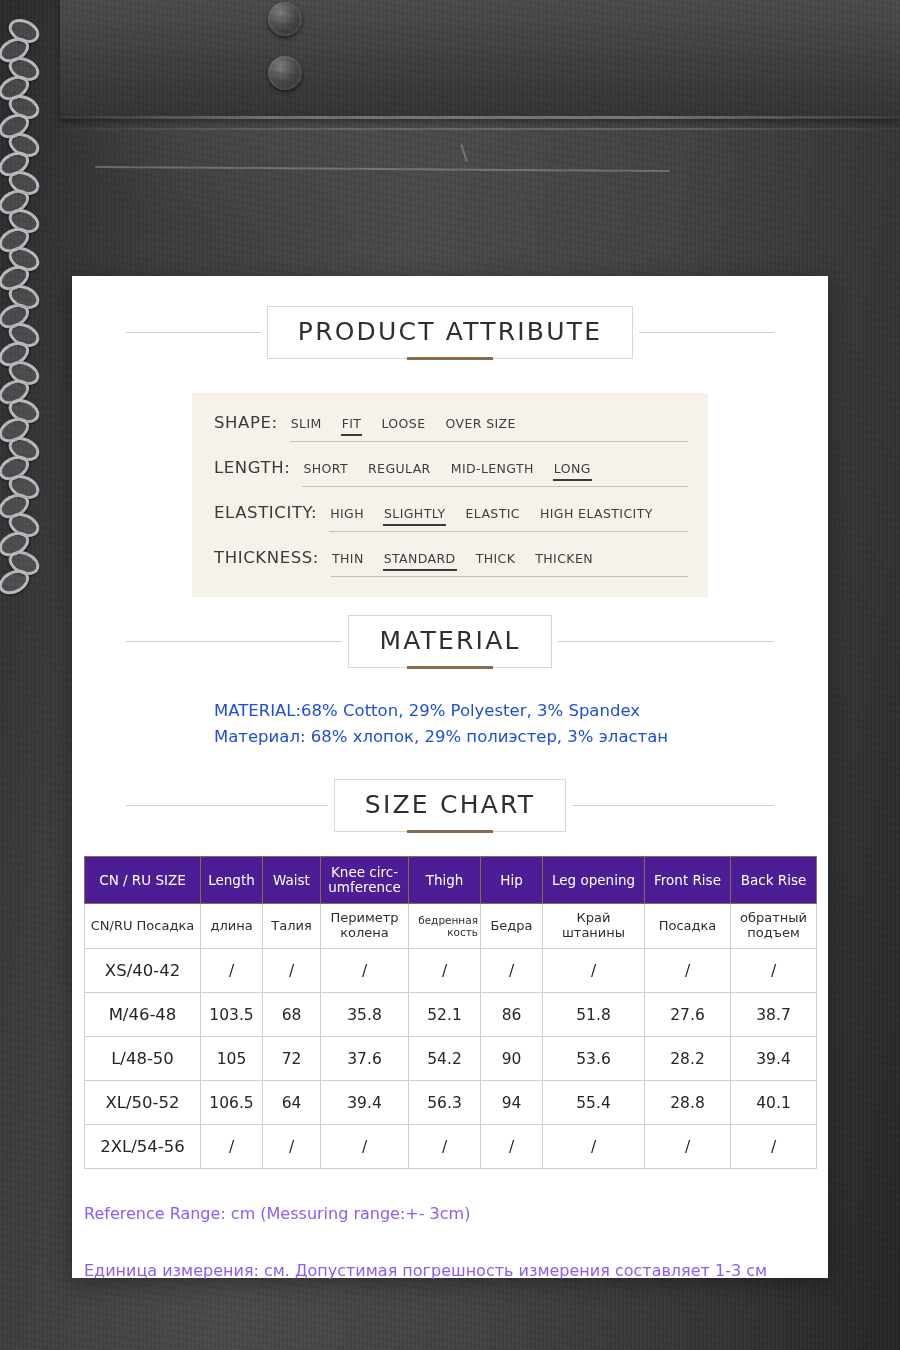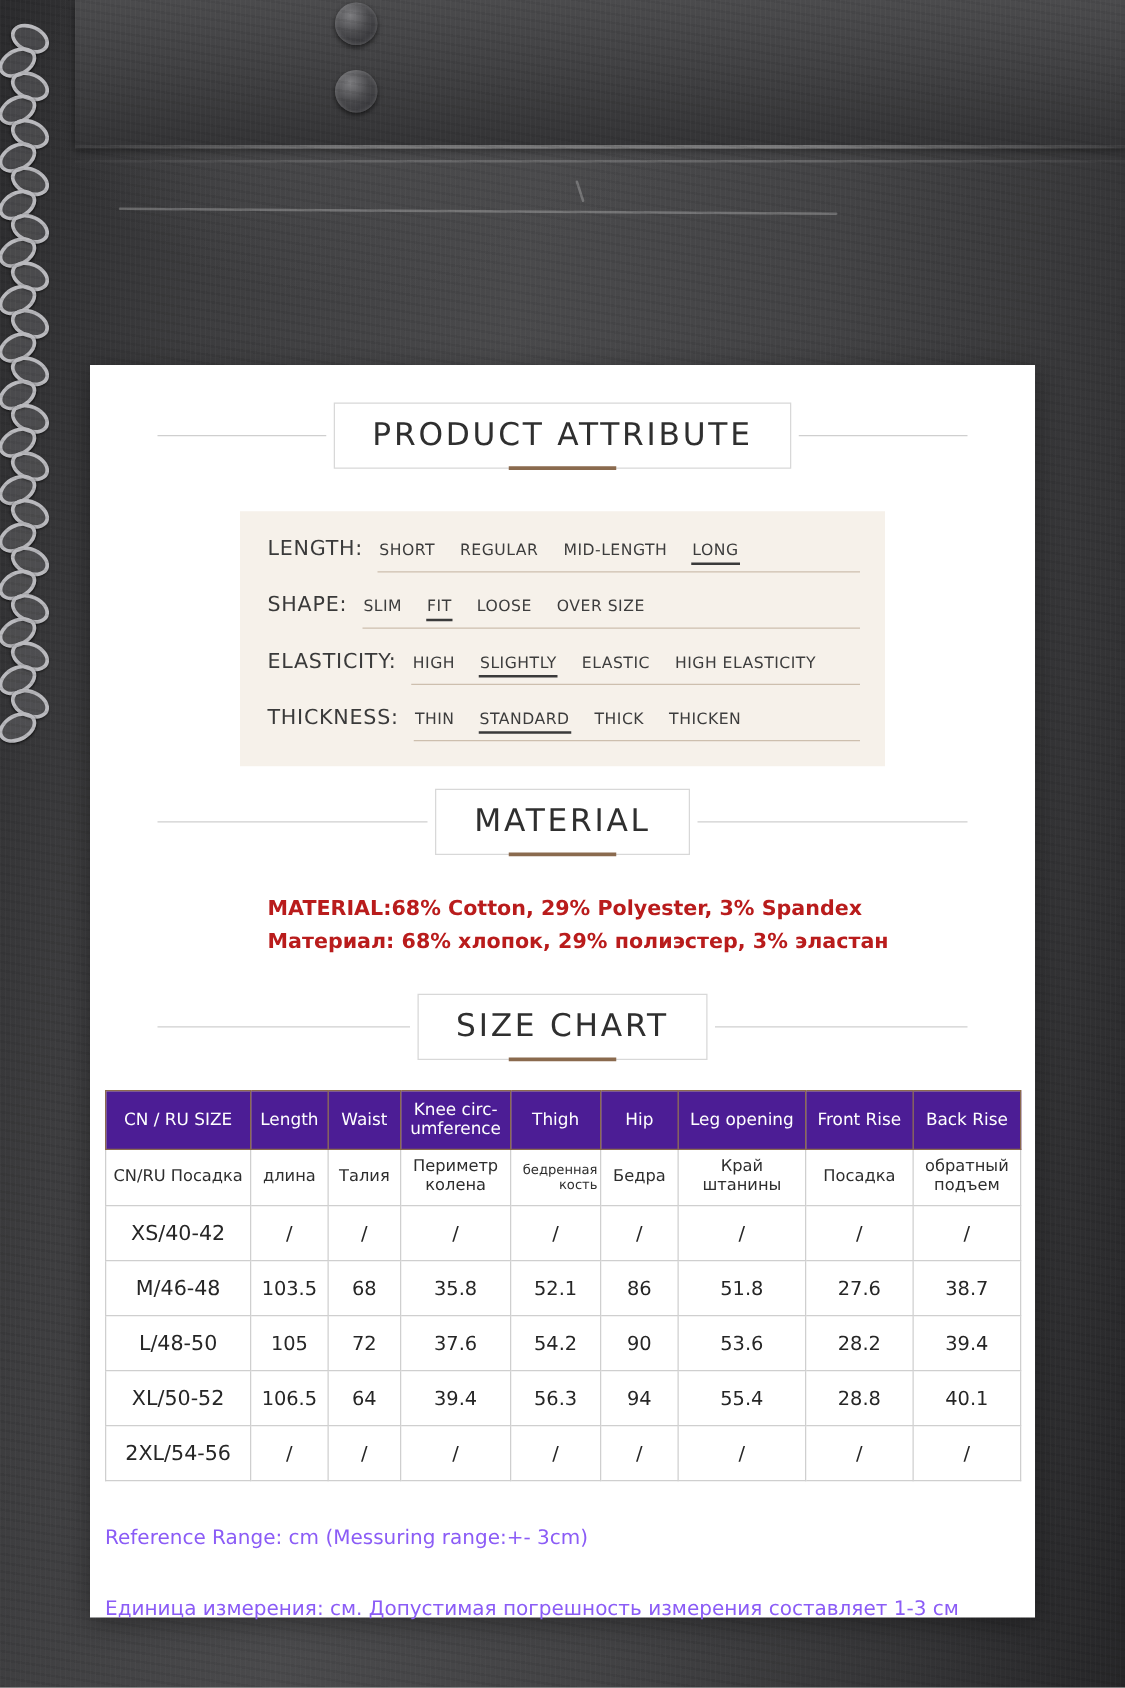--- a/index.html
+++ b/index.html
@@ -94,21 +94,21 @@
     border: 3px solid #b9b9bd;
     border-radius: 50%;
     background: rgba(150,150,155,0.25);
     box-shadow: 0 1px 2px rgba(0,0,0,.7);
   }
 
   
   .card {
     position: absolute;
     left: 72px;
-    top: 292px;
+    top: 276px;
     width: 756px;
     height: 1002px;
     background: #ffffff;
     box-shadow: 0 4px 20px rgba(0,0,0,0.35);
     box-sizing: border-box;
   }
 
   
   .section-head {
     position: relative;
@@ -191,24 +191,23 @@
 
   
   .material-block {
     margin: 30px auto 0;
     width: 560px;
     padding-left: 44px;
     box-sizing: border-box;
   }
   .material-line {
     font-size: 16.5px;
-    color: #b91c1c;
+    color: #1d4ed8;
     line-height: 1.55;
     white-space: nowrap;
-    font-weight: bold;
   }
 
   
   .table-wrap {
     margin: 24px 12px 0 12px;
   }
   table.size-chart {
     width: 732px;
     border-collapse: collapse;
     table-layout: fixed;
@@ -316,36 +315,36 @@
     <div class="pill">
       <div class="title">PRODUCT ATTRIBUTE</div>
       <div class="underline"></div>
     </div>
     <div class="rule"></div>
   </div>
 
   <div class="attr-box">
 
     <div class="attr-row">
+      <div class="attr-label">SHAPE:</div>
+      <div class="attr-opts">
+        <span class="attr-opt">SLIM</span>
+        <span class="attr-opt sel">FIT</span>
+        <span class="attr-opt">LOOSE</span>
+        <span class="attr-opt">OVER SIZE</span>
+      </div>
+    </div>
+
+    <div class="attr-row">
       <div class="attr-label">LENGTH:</div>
       <div class="attr-opts">
         <span class="attr-opt">SHORT</span>
         <span class="attr-opt">REGULAR</span>
         <span class="attr-opt">MID-LENGTH</span>
         <span class="attr-opt sel">LONG</span>
-      </div>
-    </div>
-
-    <div class="attr-row">
-      <div class="attr-label">SHAPE:</div>
-      <div class="attr-opts">
-        <span class="attr-opt">SLIM</span>
-        <span class="attr-opt sel">FIT</span>
-        <span class="attr-opt">LOOSE</span>
-        <span class="attr-opt">OVER SIZE</span>
       </div>
     </div>
 
     <div class="attr-row">
       <div class="attr-label">ELASTICITY:</div>
       <div class="attr-opts">
         <span class="attr-opt">HIGH</span>
         <span class="attr-opt sel">SLIGHTLY</span>
         <span class="attr-opt">ELASTIC</span>
         <span class="attr-opt">HIGH ELASTICITY</span>

